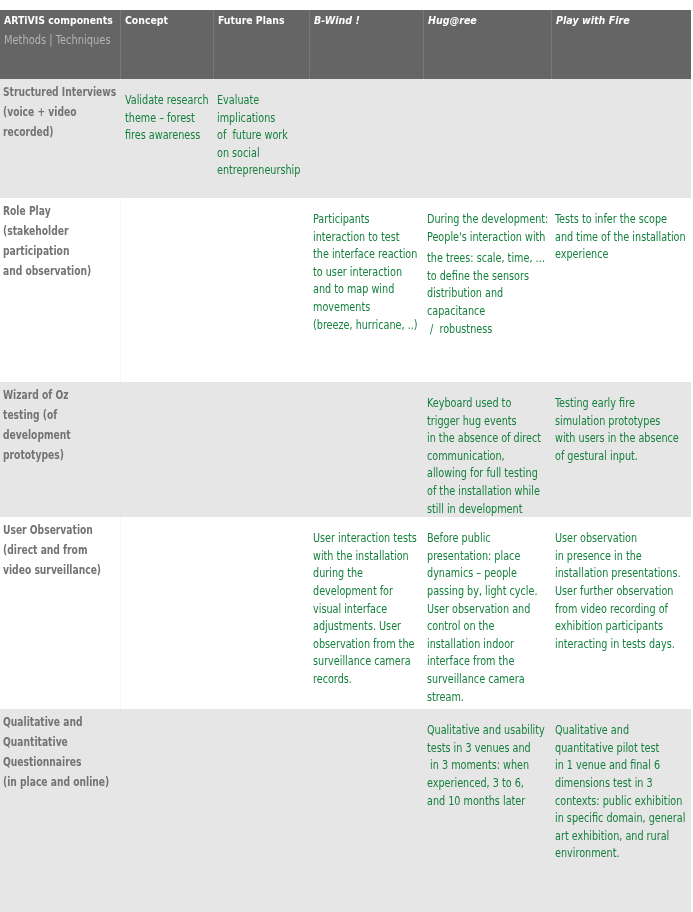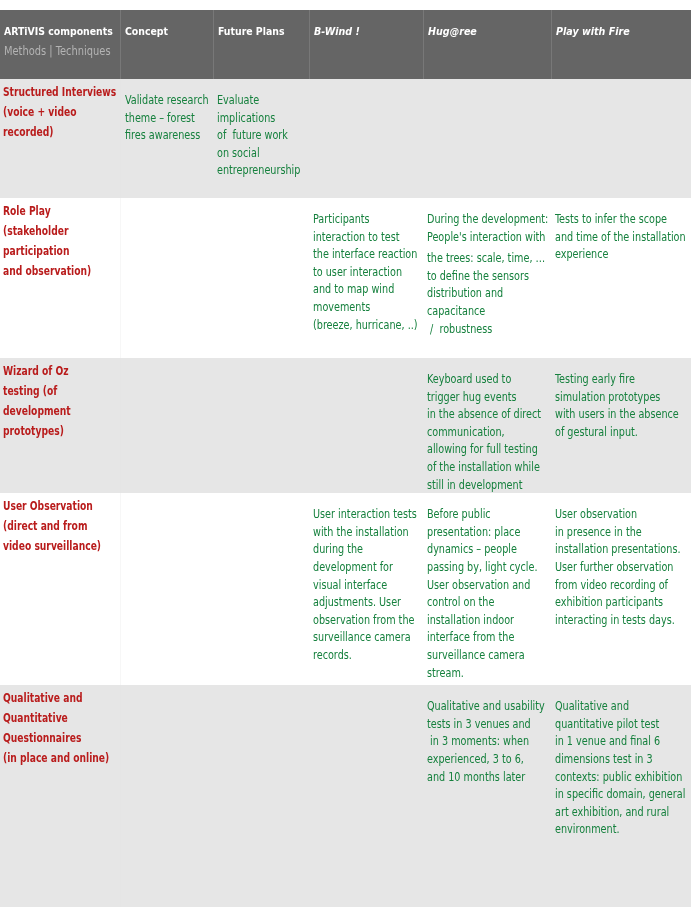--- a/index.html
+++ b/index.html
@@ -9,21 +9,21 @@
     -webkit-font-smoothing:antialiased;
   }
   .table-wrap{position:absolute;left:0px;top:10px;width:691px;}
   table.grid{border-collapse:collapse;width:691px;table-layout:fixed;}
   table.grid th,table.grid td{padding:0;margin:0;vertical-align:top;text-align:left;font-weight:normal;}
 
   
   thead tr{background:#656565;}
   thead th{height:69px;border-right:1px solid #787878;box-sizing:border-box;}
   thead th:last-child{border-right:none;}
-  .hcell{padding:15px 0 0 4px;}
+  .hcell{padding:4px 0 0 4px;}
   .htxt{
     font-family:"DejaVu Sans",sans-serif;font-stretch:condensed;
     font-size:11px;font-weight:bold;color:#ffffff;
     line-height:13px;white-space:nowrap;
     transform:scaleX(0.945);transform-origin:left top;
   }
   .htxt.ital{font-style:italic;transform:scaleX(0.965);}
   .hsub{
     font-family:"DejaVu Sans",sans-serif;font-stretch:condensed;
     font-size:11.5px;font-weight:normal;color:#b4b4b4;
@@ -32,21 +32,21 @@
   }
 
   
   tbody tr.alt td{background:#e6e6e6;}
   tbody tr.plain td{background:#ffffff;}
   tbody td{box-sizing:border-box;}
   tbody td:first-child{border-right:1px solid #f7f7f7;}
   tbody tr.alt td:first-child{border-right-color:#e5e5e5;}
   .lbl{
     font-family:"DejaVu Sans",sans-serif;font-stretch:condensed;
-    font-size:12.5px;font-weight:bold;color:#b91c1c;
+    font-size:12.5px;font-weight:bold;color:#737373;
     line-height:20px;padding:2.5px 0 0 3px;
   }
   .cel{
     font-family:"DejaVu Sans",sans-serif;font-stretch:condensed;
     font-size:12.5px;font-weight:normal;color:#15803d;
     line-height:17.6px;padding:12px 0 0 4px;
   }
   .ln{white-space:pre;transform:scaleX(0.858);transform-origin:left top;}
   .lbl .ln{transform:scaleX(0.815);}
 </style>
@@ -126,21 +126,21 @@
           <td>
             <div class="cel"></div>
           </td>
           <td>
             <div class="cel"></div>
           </td>
           <td>
             <div class="cel"></div>
           </td>
         </tr>
-        <tr class="plain" style="height: 160px; margin-left: 17px;">
+        <tr class="plain" style="height: 184px; margin-left: 17px;">
           <td>
             <div class="lbl">
               <div class="ln">Role Play</div>
               <div class="ln">(stakeholder</div>
               <div class="ln">participation</div>
               <div class="ln">and observation)</div>
             </div>
           </td>
           <td>
             <div class="cel"></div>

